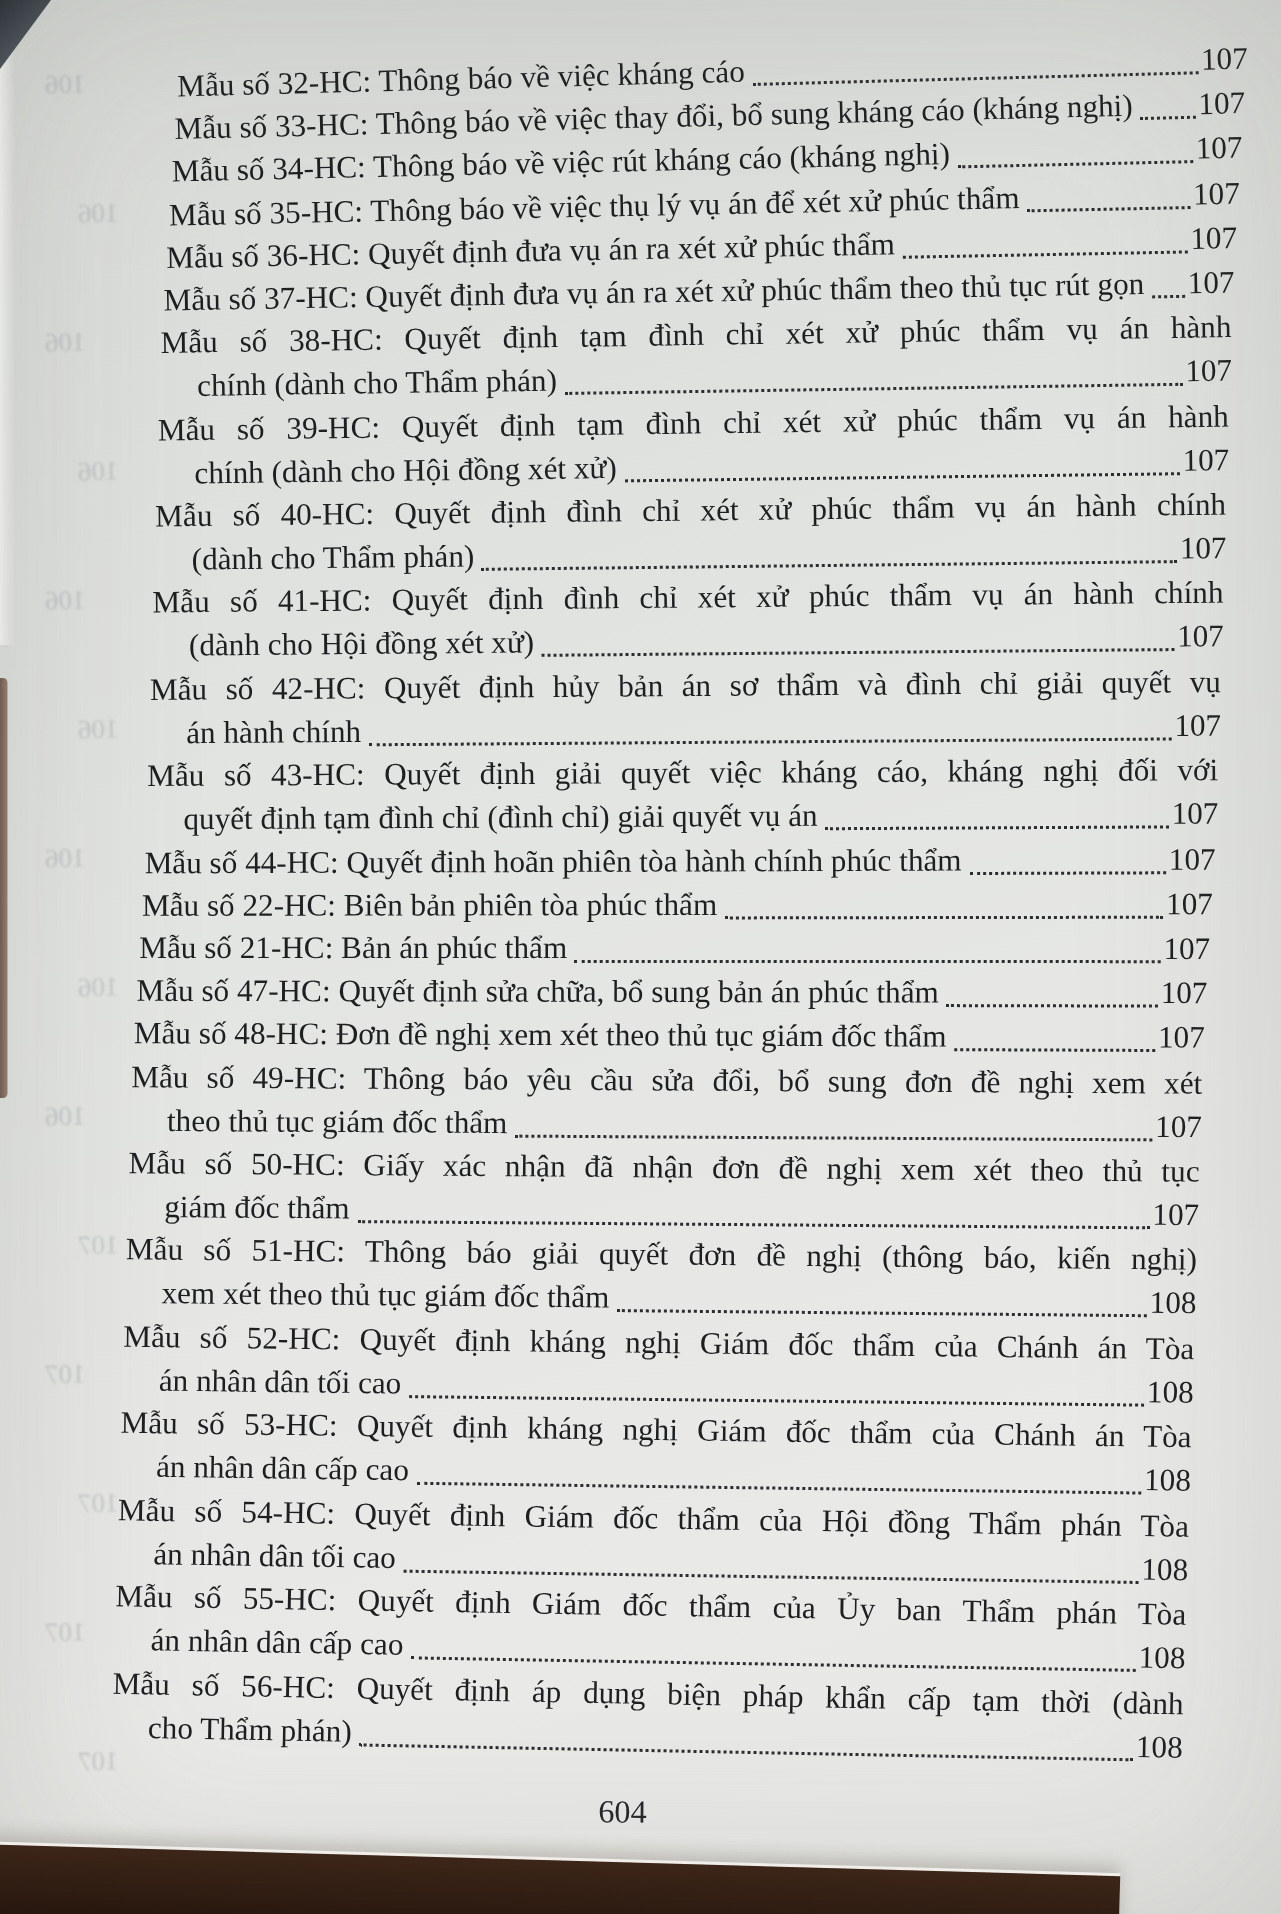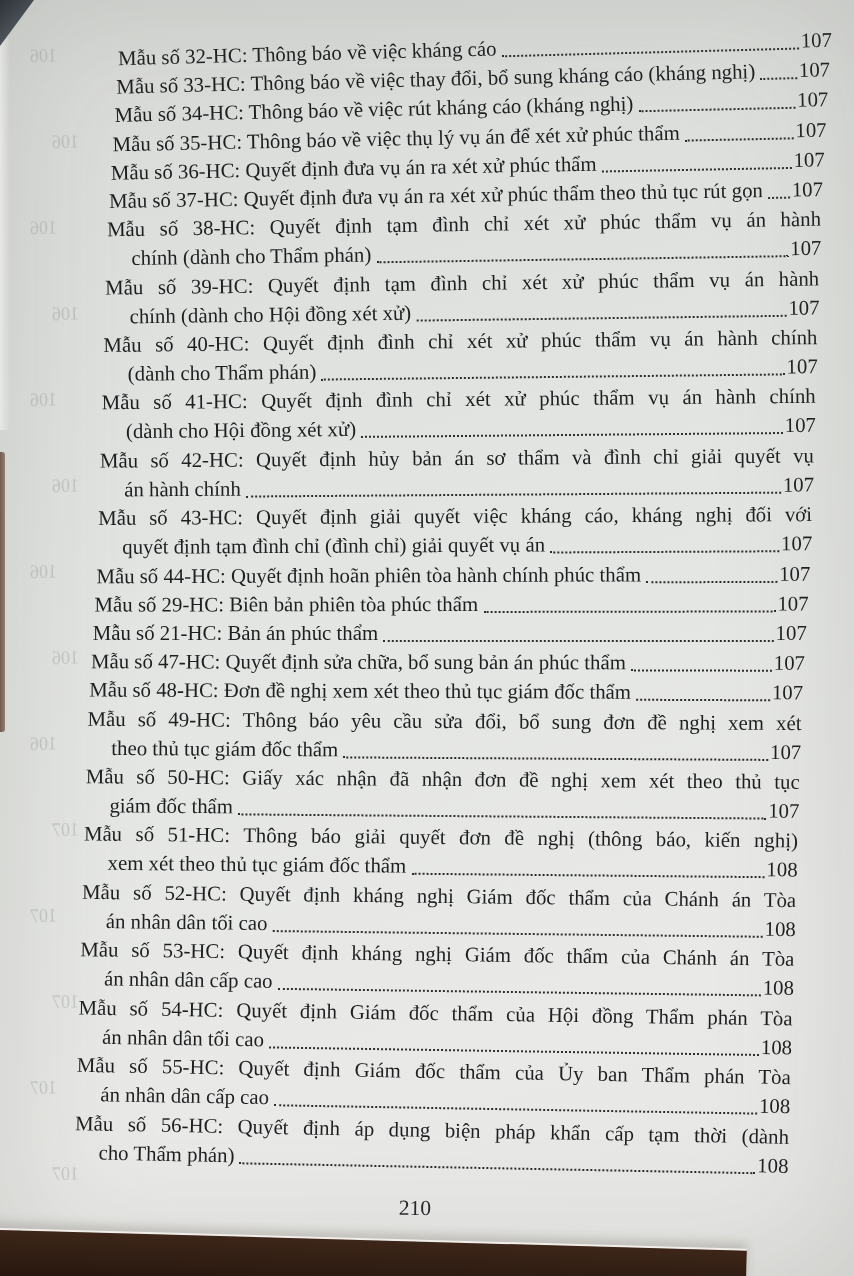--- a/index.html
+++ b/index.html
@@ -204,21 +204,21 @@
     <div class="lrow">
       <span class="txt">Mẫu số 44-HC: Quyết định hoãn phiên tòa hành chính phúc thẩm</span>
       <span class="leader"></span>
       <span class="pg">107</span>
     </div>
   </div>
 
   <div class="entry" style="transform: translateX(-15.4px) rotate(-0.0916666deg);">
 
     <div class="lrow">
-      <span class="txt">Mẫu số 29-HC: Biên bản phiên tòa phúc thẩm</span>
+      <span class="txt">Mẫu số 22-HC: Biên bản phiên tòa phúc thẩm</span>
       <span class="leader"></span>
       <span class="pg">107</span>
     </div>
   </div>
 
   <div class="entry" style="transform: translateX(-17.2px) rotate(0.0166666deg);">
 
     <div class="lrow">
       <span class="txt">Mẫu số 21-HC: Bản án phúc thẩm</span>
       <span class="leader"></span>
@@ -311,20 +311,20 @@
     <div class="l1">Mẫu số 56-HC: Quyết định áp dụng biện pháp khẩn cấp tạm thời (dành</div>
     <div class="lrow cont">
       <span class="txt">cho Thẩm phán)</span>
       <span class="leader"></span>
       <span class="pg">108</span>
     </div>
   </div>
 </div>
 
   <div class="footer">
-    <span>210</span>
+    <span>604</span>
   </div>
 
   <div class="vignette"></div>
 </div>
 
 <div class="desk"></div>
 <div class="corner"></div>
 
 </body></html>

